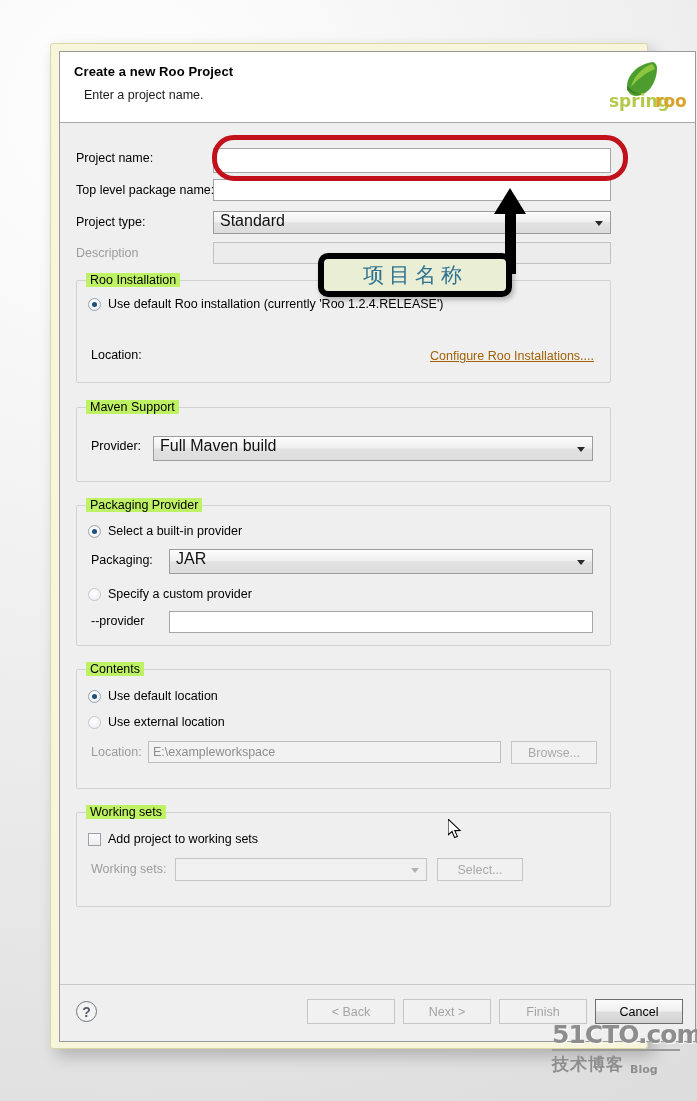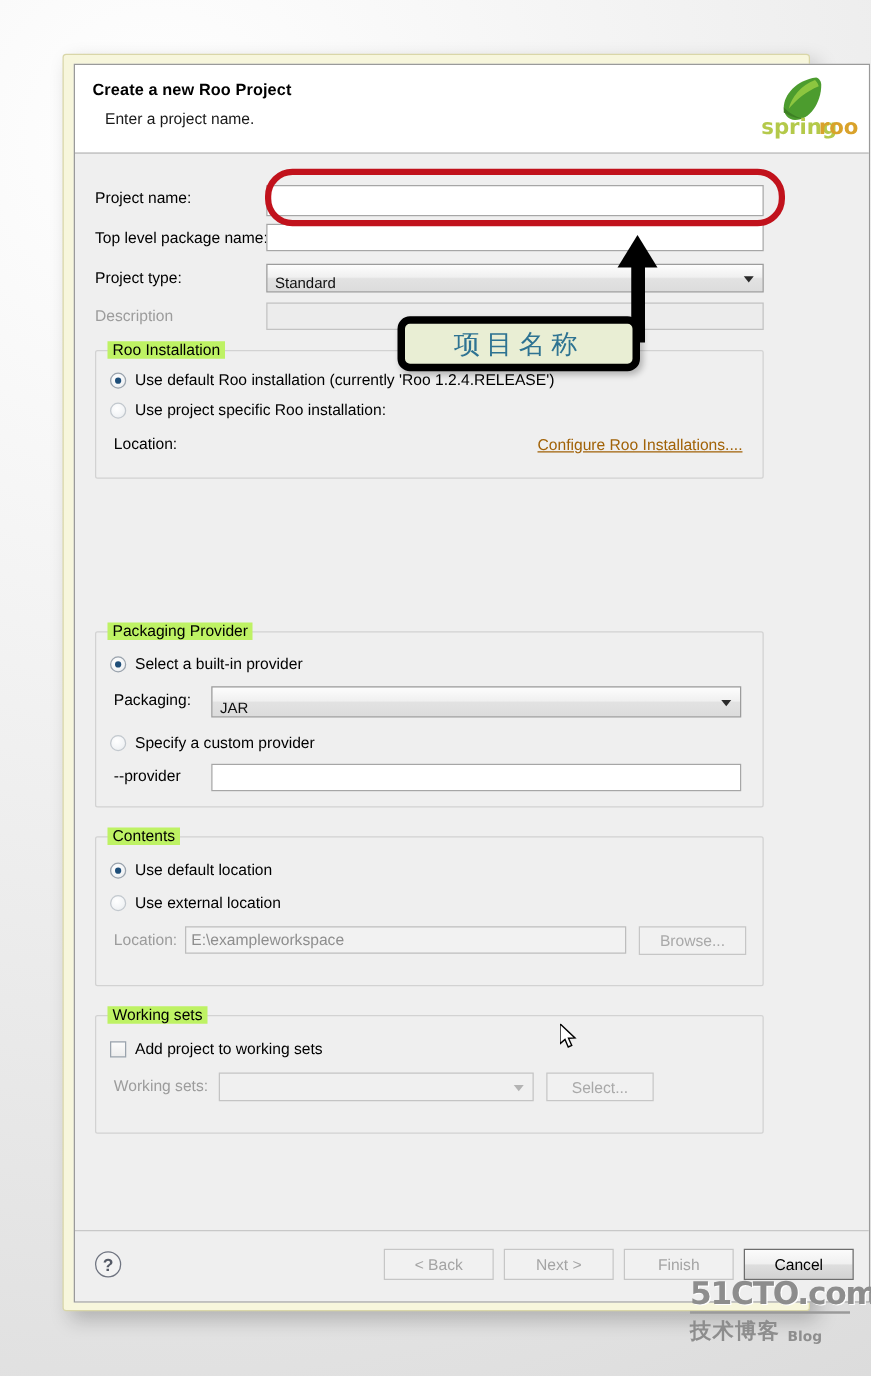--- a/index.html
+++ b/index.html
@@ -93,22 +93,22 @@
   }
   .tf.ro2 {
     background: #f2f2f2; border: 1px solid #bdbdbd; color: #8e8e8e;
   }
 
   
   .combo {
     height: 23px;
     border: 1px solid #9c9c9c;
     background: linear-gradient(#fdfdfd 0%, #f0f0f0 46%, #e2e2e2 52%, #dcdcdc 100%);
-    display: flex; align-items: flex-end;
-    font-size: 12px; color: #111;
+    display: flex; align-items: flex-start;
+    font-size: 16px; color: #111;
     padding-left: 6px;
     position: relative;
   }
   .combo .arrow {
     position: absolute; right: 7px; top: 50%;
     width: 0; height: 0; margin-top: -2px;
     border-left: 4.5px solid transparent;
     border-right: 4.5px solid transparent;
     border-top: 5px solid #2a2a2a;
   }
@@ -312,31 +312,38 @@
     <div class="tf ro" style="position:absolute; left:153px; top:119px; width:398px;"></div>
 
     <div class="group" style="left:16px; top:157px; width:535px; height:103px;">
       <div class="g-title">Roo Installation</div>
 
       <div class="row" style="left:11px; top:16px; gap:7px;">
         <span class="radio on"></span>
         <span class="lbl">Use default Roo installation (currently 'Roo 1.2.4.RELEASE')</span>
       </div>
 
-      <div class="row" style="left:11px; top:40px; gap:7px;">
-        <span class="radio off"></span>
-        <span class="lbl">Use project specific Roo installation:</span>
-      </div>
 
       <div class="row" style="left:14px; top:67px;">
         <span class="lbl">Location:</span>
       </div>
       <a class="link" style="position:absolute; left:353px; top:68px;" href="#">Configure Roo Installations....</a>
     </div>
 
+    <div class="group" style="left:16px; top:284px; width:535px; height:75px;">
+      <div class="g-title">Maven Support</div>
+
+      <div class="row" style="left:14px; top:31px;">
+        <span class="lbl">Provider:</span>
+      </div>
+      <div class="combo" style="position:absolute; left:76px; top:28px; width:440px; height:25px;">
+        <span>Full Maven build</span>
+        <span class="arrow"></span>
+      </div>
+    </div>
 
     <div class="group" style="left:16px; top:546px; width:535px; height:120px;">
       <div class="g-title">Contents</div>
 
       <div class="row" style="left:11px; top:19px; gap:7px;">
         <span class="radio on"></span>
         <span class="lbl">Use default location</span>
       </div>
 
       <div class="row" style="left:11px; top:45px; gap:7px;">

